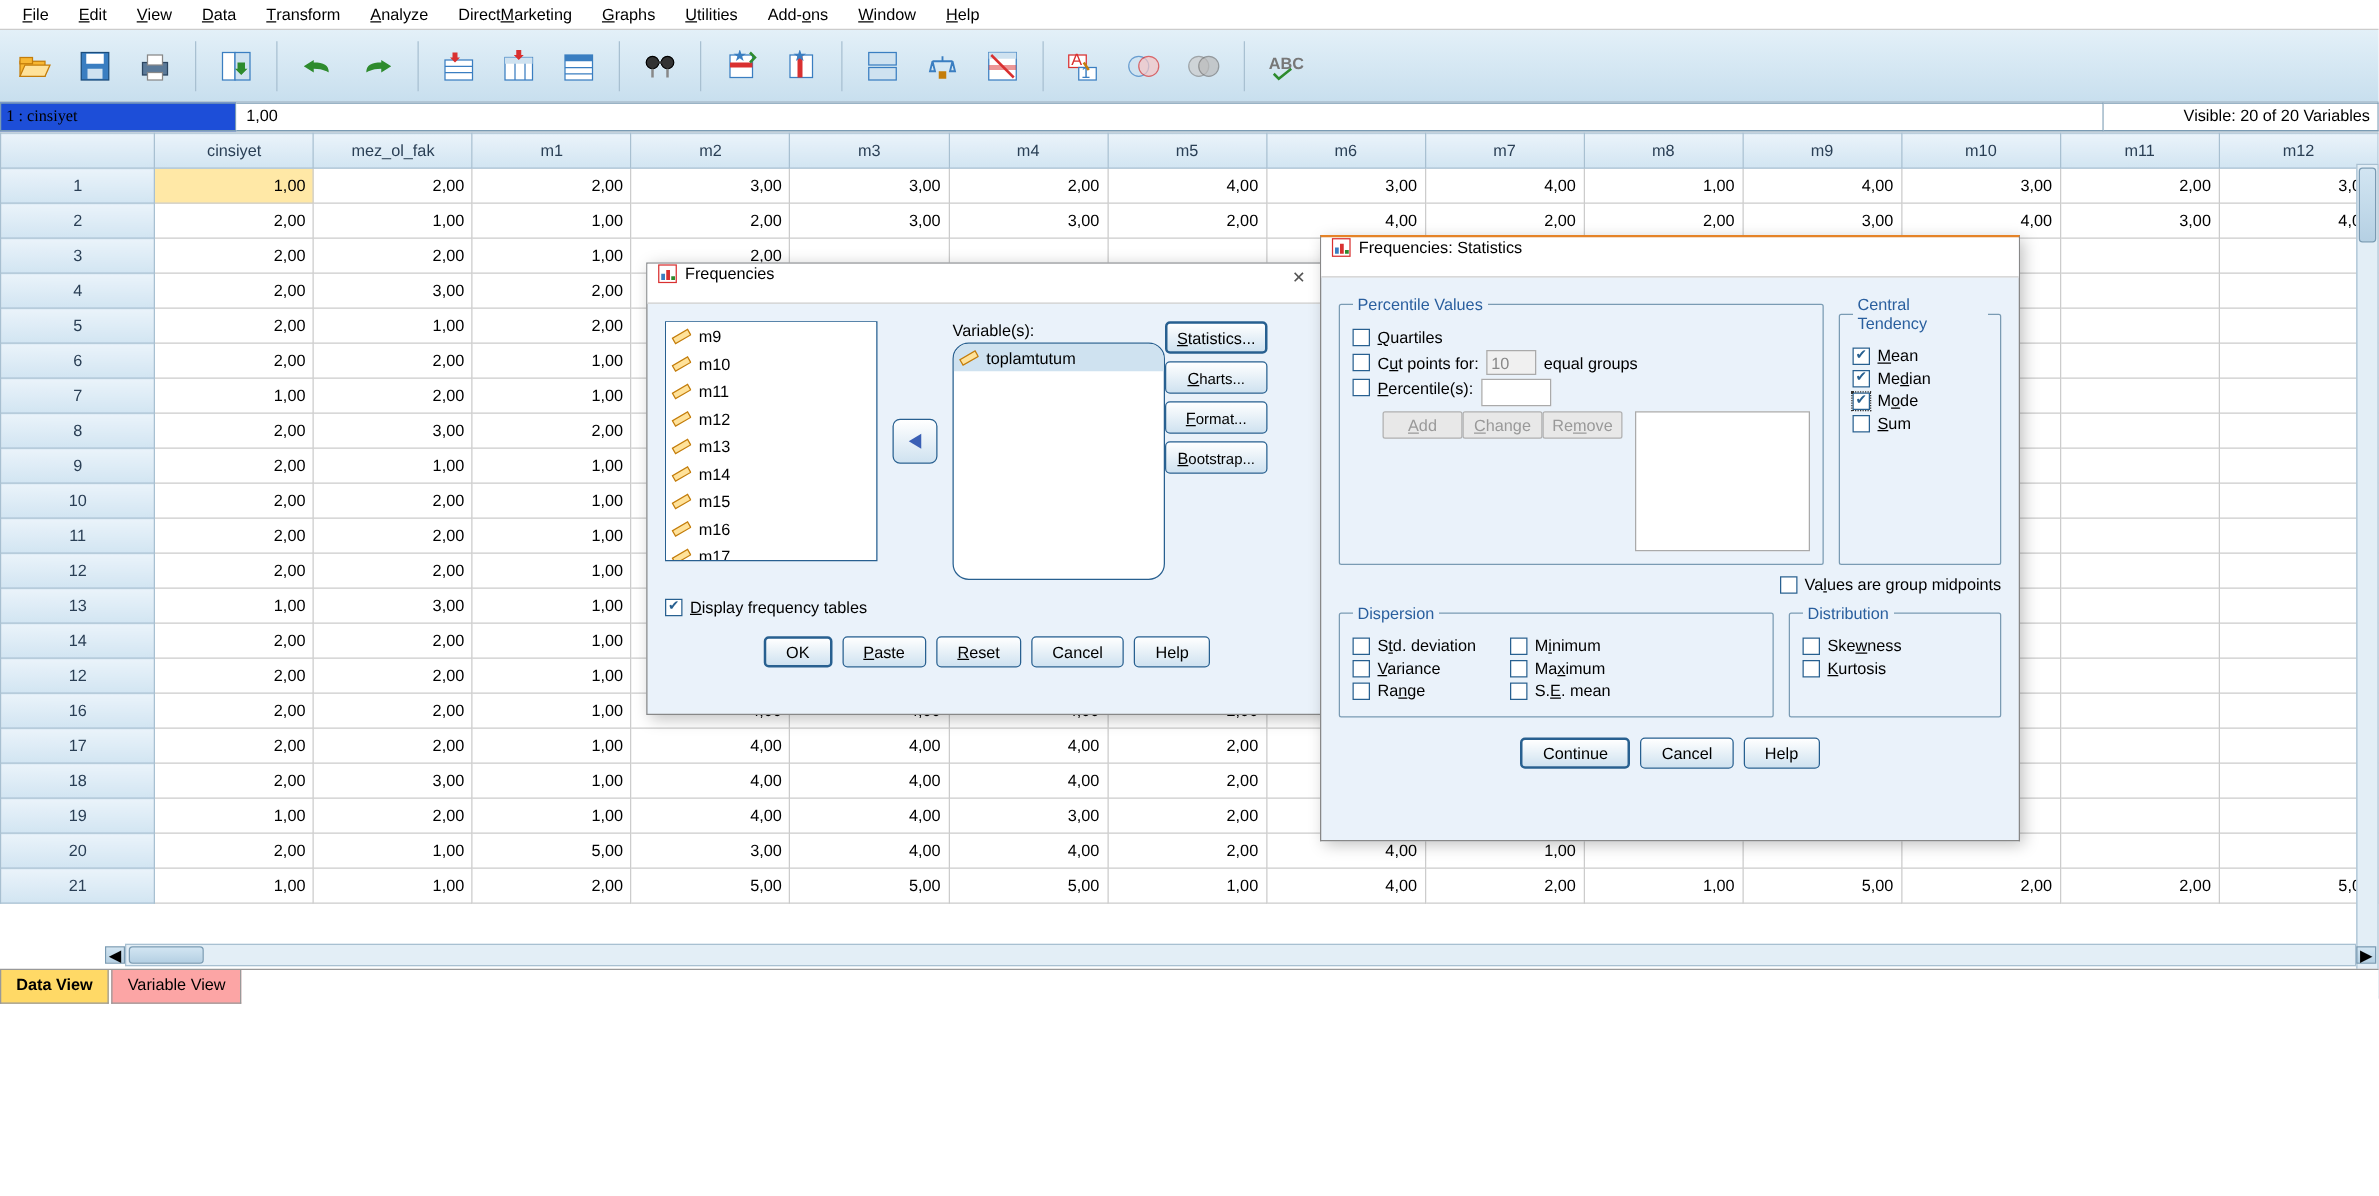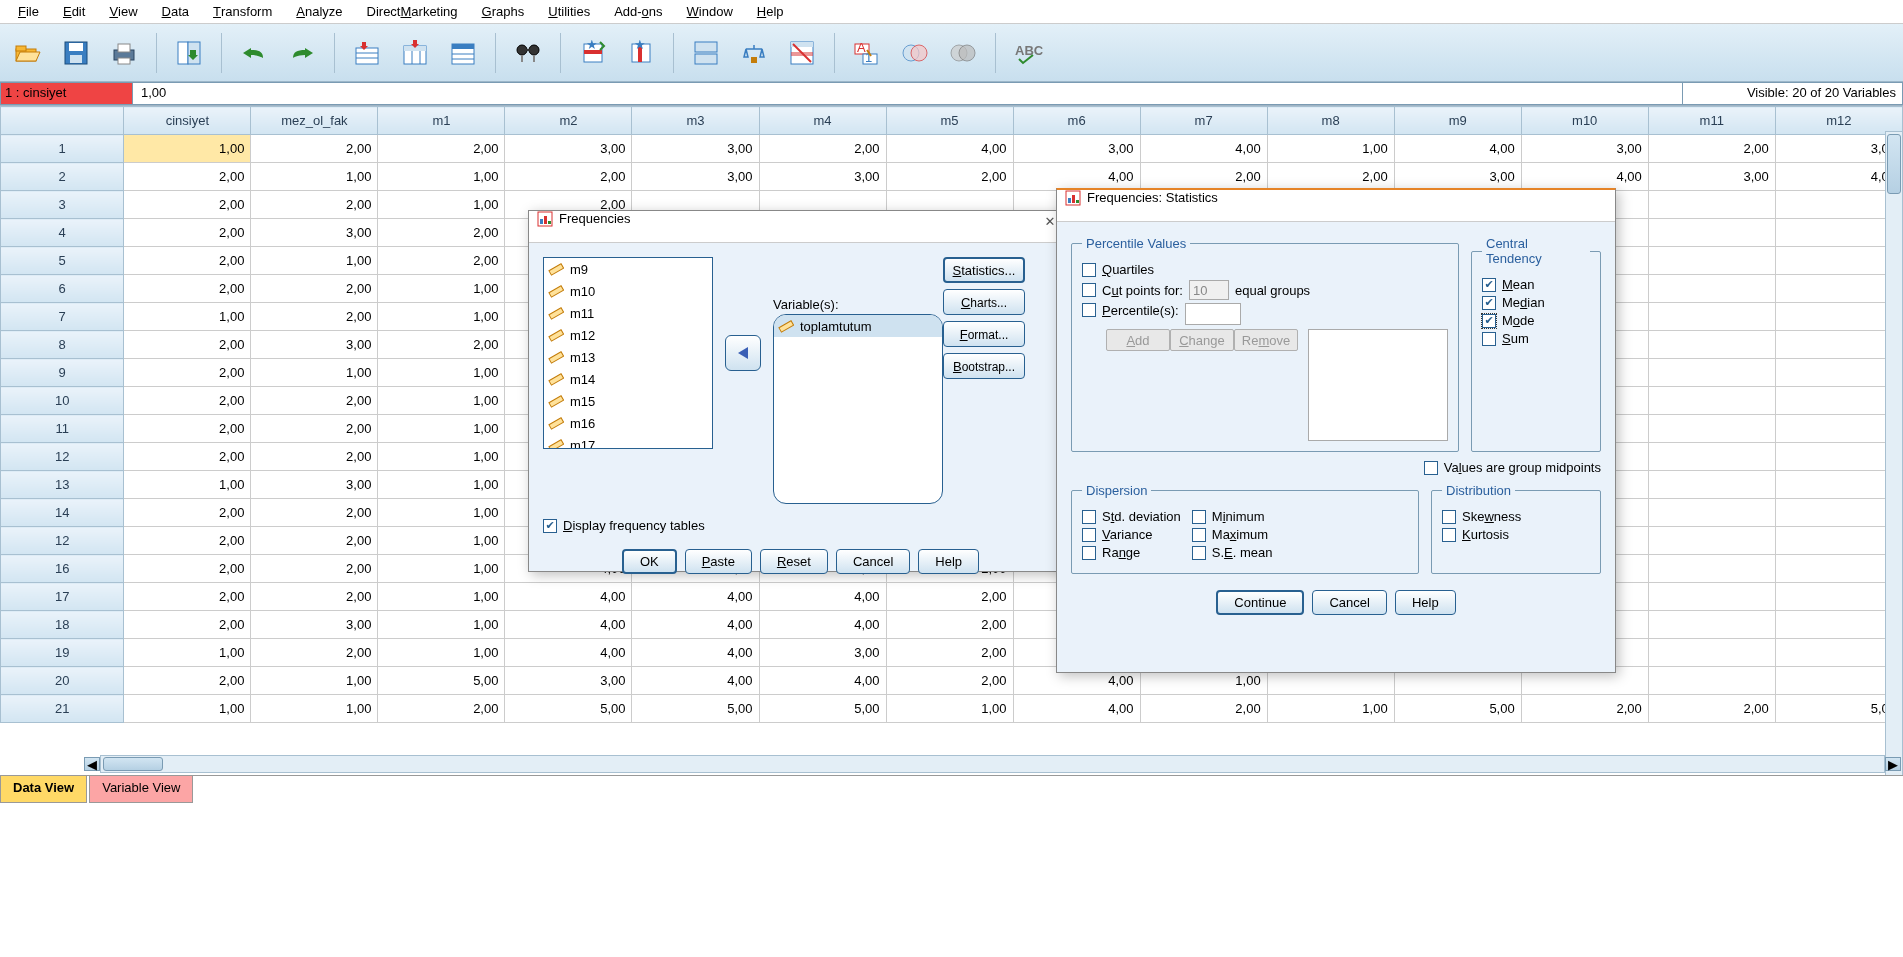--- a/index.html
+++ b/index.html
@@ -10,21 +10,21 @@
 .menubar .menuitem { padding: 0 12px; cursor: default; height: 24px; display: flex; align-items: center; }
 .menubar .menuitem .ul { text-decoration: underline; }
 
 
 .toolbar { display: flex; align-items: center; height: 58px; background: linear-gradient(#e3f0f8,#c8dfee); border-bottom: 1px solid #9db7c9; padding: 0 8px; gap: 8px; }
 .tool-btn { width: 40px; height: 40px; border: 1px solid transparent; border-radius: 3px; display:flex; align-items:center; justify-content:center; }
 .tb-sep { width:1px; height:40px; background:#a8c0d1; margin:0 4px;}
 
 
 .inforow { display:flex; height:24px; border-bottom:1px solid #a0b4c4;}
-.inforow .cellname{ width:133px; border:1px solid #7a9bb3; background:#ef4444; padding:2px 4px;}
+.inforow .cellname{ width:189px; border:1px solid #7a9bb3; background:#1d4ed8; padding:2px 4px;font-family:Liberation Serif, serif;}
 .inforow .cellval{ flex:1; border:1px solid #7a9bb3; border-left:none; background:#fff; padding:2px 8px;}
 .inforow .vis{ width:220px; border:1px solid #7a9bb3; border-left:none; background:#fff; padding:2px 6px; text-align:right;}
 
 
 .grid-container{ position:relative; height:692px; overflow:hidden; border-bottom:1px solid #999;}
 table.grid { border-collapse:collapse; width:100%; }
 table.grid th, table.grid td { border:1px solid #ccc; height:28px; padding:0 6px; }
 table.grid th { background: linear-gradient(#eaf3fa,#d2e5f2); font-weight:normal; color:#2a3f55; text-align:center; border-color:#a8c0d1;}
 table.grid .rowhead { background: linear-gradient(#eaf3fa,#d2e5f2); text-align:center; width:100px; border-color:#a8c0d1; color:#2a3f55;}
 table.grid td.data { text-align:right; background:#fff;}
@@ -45,21 +45,21 @@
 
 .vscroll{ position:absolute; right:0; top:131px; width:18px; height:668px; background:#e3eef6; border:1px solid #a8c0d1;}
 .vscroll .thumb{ position:absolute; left:1px; top:2px; height:60px; width:14px; background:linear-gradient(#d2e5f2,#b5d0e3); border:1px solid #7a9bb3; border-radius:3px;}
 
 
 .dialog { position:absolute; background:#eaf2fa; border:1px solid #888; box-shadow:3px 3px 12px rgba(0,0,0,0.25); }
 .dialog .titlebar{ height:32px; background:#fff; display:flex; padding:0 8px; border-bottom:1px solid #ccc; gap:6px;}
 .dialog .titlebar .close{ margin-left:auto; width:28px; height:20px; display:flex; align-items:center; justify-content:center; color:#555;}
 .dialog .body { padding:14px; }
 
-.dlg-freq { left:528px; top:210px; width:545px; height:362px;}
+.dlg-freq { left:517px; top:210px; width:545px; height:362px;}
 .dlg-stats{ left:1056px; top:188px; width:560px; height:485px; border-top:2px solid #e58327;}
 
 .listbox{ background:#fff; border:1px solid #286090; overflow:auto;}
 .listbox .item{ display:flex; align-items:center; gap:6px; padding:1px 4px; height:22px;}
 .listbox .item.sel{ background:#cfe2f0;}
 .ruler-icon{ width:16px; height:16px; display:inline-block;}
 
 .arrow-btn{ width:36px; height:36px; border:1px solid #286090; border-radius:6px; background:linear-gradient(#ffffff,#cfe2f0); display:flex; align-items:center; justify-content:center;}
 
 .sidebtn{ width:82px; height:26px; border:1px solid #286090; border-radius:4px; background:linear-gradient(#ffffff,#cfe2f0); margin-bottom:6px; font-size:12px;}
@@ -737,21 +737,21 @@
             <span>m17</span>
           </div>
         </div>
       <div style="display:flex; flex-direction:column; justify-content:center; height:192px;">
         <button class="arrow-btn">
             <svg width="18" height="16">
               <path d="M14 2 L4 8 L14 14 Z" fill="#3a5fb5"></path>
             </svg>
           </button>
       </div>
-      <div style="width:158px;margin-top:40px;">
+      <div style="width:158px;">
         <div style="margin-bottom:2px;">Variable(s):</div>
         <div class="listbox" id="freq-tgt" style="width:170px; height:190px;border-radius:13px;">
             <div class="item sel">
               <span class="ruler-icon">
                 <svg width="16" height="16">
                   <rect x="1" y="6" width="14" height="5" fill="#ffe29a" stroke="#c47d0a" transform="rotate(-30 8 8)"></rect>
                 </svg>
               </span>
               <span>toplamtutum</span>
             </div>
@@ -836,21 +836,21 @@
           </div>
       </fieldset>
     </div>
     <div class="checkbox" style="justify-content:flex-end; margin:8px 0;">
       <span class="chk"></span>
       <span>Va<span class="ulchar">l</span>ues are group midpoints</span>
     </div>
     <div style="display:flex; gap:12px;">
       <fieldset style="flex:1;">
         <legend>Dispersion</legend>
-        <div style="display:flex; gap:11px;">
+        <div style="display:flex; gap:27px;">
           <div>
             <div class="checkbox">
                 <span class="chk"></span>
                 <span>S<span class="ulchar">t</span>d. deviation</span>
               </div>
             <div class="checkbox">
                 <span class="chk"></span>
                 <span><span class="ulchar">V</span>ariance</span>
               </div>
             <div class="checkbox">

